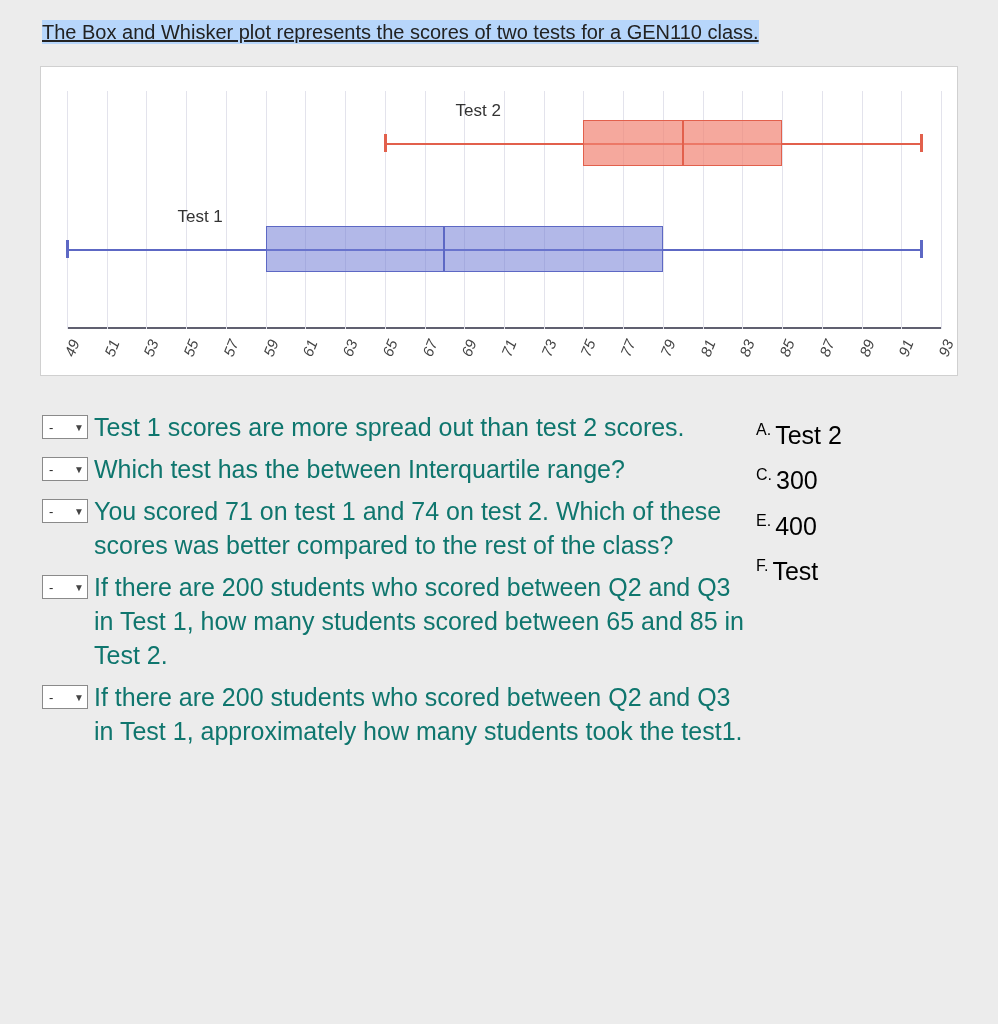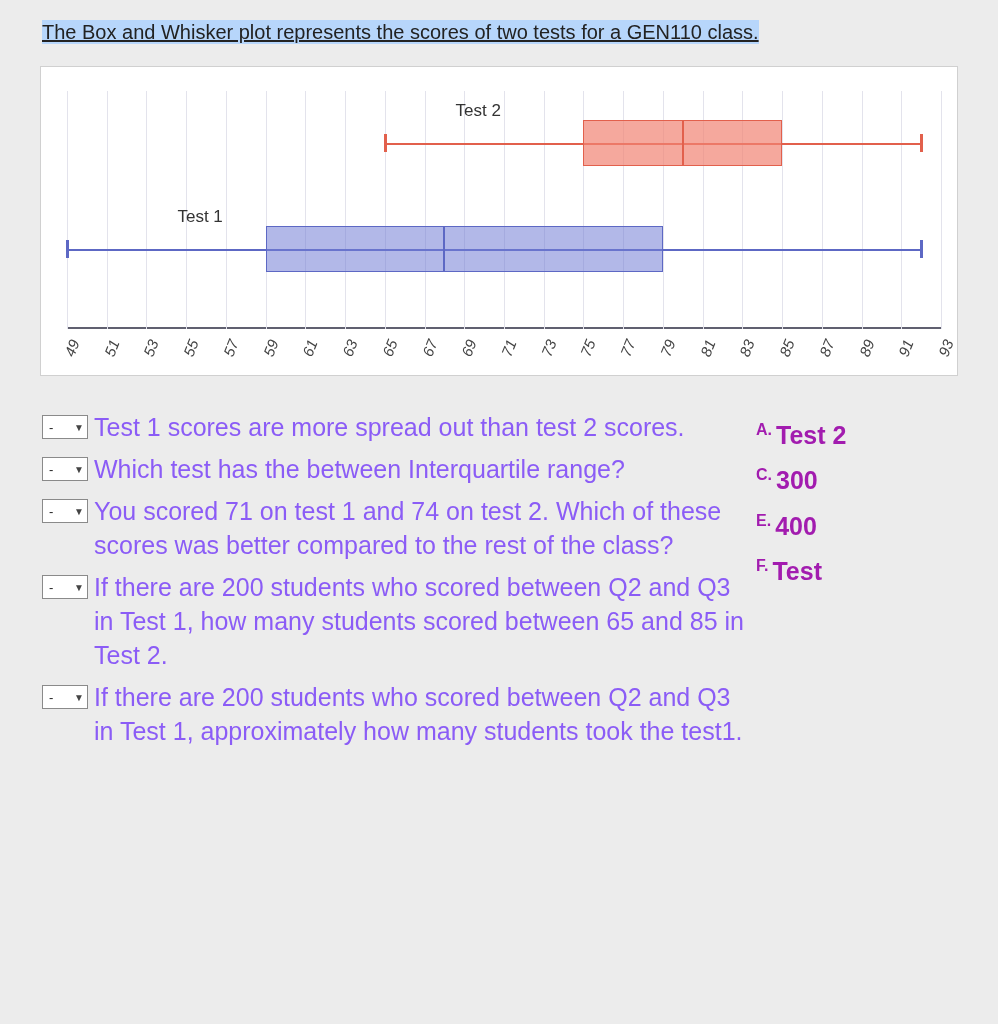--- a/index.html
+++ b/index.html
@@ -107,34 +107,33 @@
     padding:0 3px 0 6px;
     margin-top:5px;
     flex:0 0 auto;
   }
   .dropdown .dash{font-size:13px;}
   .dropdown .chev{font-size:10px;color:#444;}
   .qtext{
     font-size:25px;
     line-height:34px;
     margin-left:6px;
-    color:#8b5cf6;
+    color:#0f766e;
   }
 
   .answers{
     width:200px;
     flex:0 0 auto;
     margin-left:10px;
   }
   .ans{
     font-size:25px;
     line-height:40px;
-    color:#a21caf;
+    color:#000000;
     white-space:nowrap;
-    font-weight:bold;
   }
   .ans sup{
     font-size:16px;
     vertical-align:super;
     margin-right:4px;
   }
 </style>
 </head>
 <body>
 

